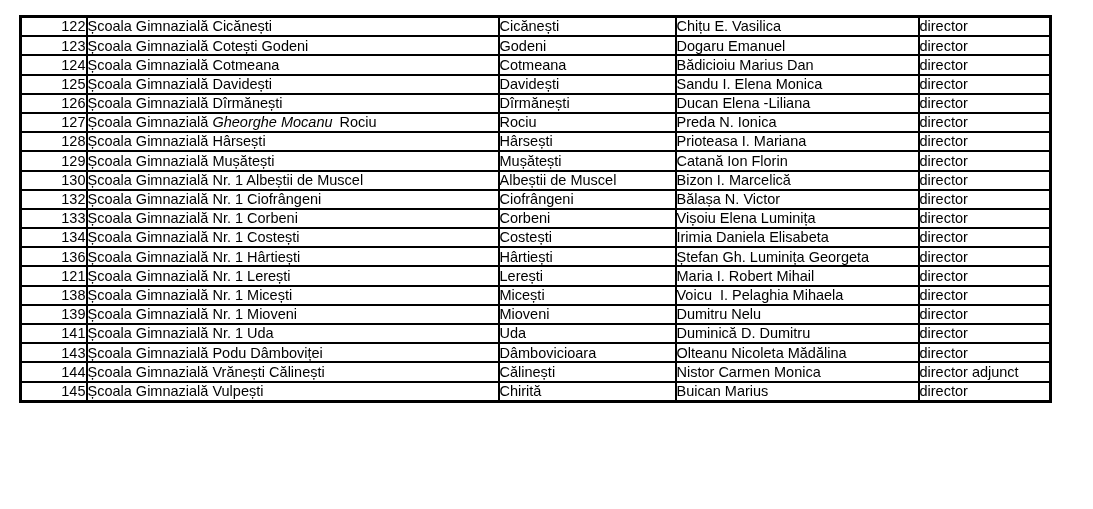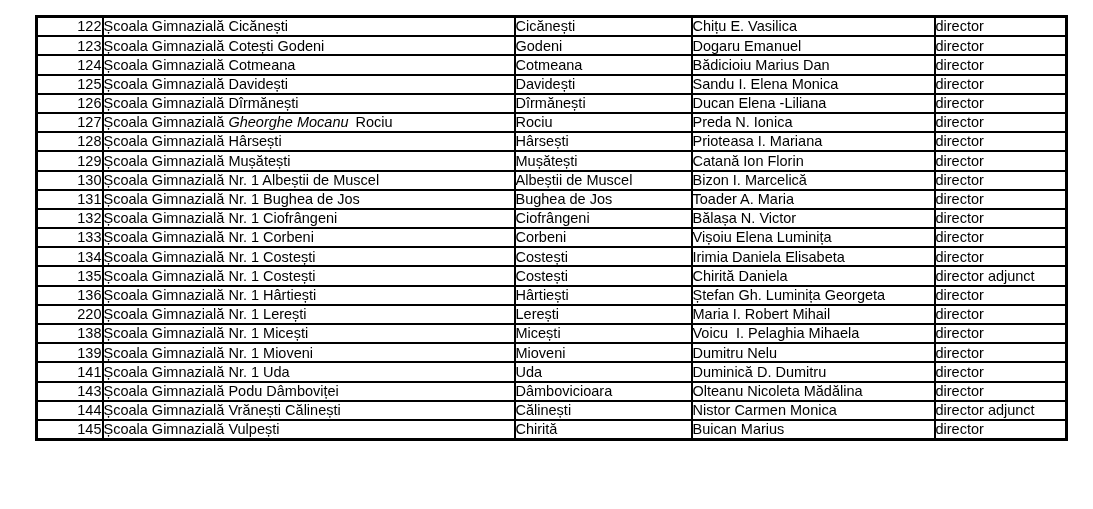--- a/index.html
+++ b/index.html
@@ -10,21 +10,21 @@
   .page {
     position: relative;
     width: 1093px;
     height: 509px;
     overflow: hidden;
     background: #ffffff;
     font-family: "Liberation Sans", sans-serif;
   }
   table.school-table {
     position: absolute;
-    left: 35px;
+    left: 19px;
     top: 15px;
     border-collapse: collapse;
     table-layout: fixed;
     border: 3px solid #000000;
   }
   table.school-table td {
     border: 2px solid #000000;
     height: 17.2px;
     padding: 0;
     font-size: 14.5px;
@@ -116,27 +116,20 @@
           <td class="col-position">director</td>
         </tr>
         <tr>
           <td class="col-no">130</td>
           <td class="col-school"><span>Școala Gimnazială Nr. 1 Albeștii de Muscel</span><span class="it"></span><span></span></td>
           <td class="col-locality">Albeștii de Muscel</td>
           <td class="col-person">Bizon I. Marcelică</td>
           <td class="col-position">director</td>
         </tr>
         <tr>
-          <td class="col-no">131</td>
-          <td class="col-school"><span>Școala Gimnazială Nr. 1 Bughea de Jos</span><span class="it"></span><span></span></td>
-          <td class="col-locality">Bughea de Jos</td>
-          <td class="col-person">Toader A. Maria</td>
-          <td class="col-position">director</td>
-        </tr>
-        <tr>
           <td class="col-no">132</td>
           <td class="col-school"><span>Școala Gimnazială Nr. 1 Ciofrângeni</span><span class="it"></span><span></span></td>
           <td class="col-locality">Ciofrângeni</td>
           <td class="col-person">Bălașa N. Victor</td>
           <td class="col-position">director</td>
         </tr>
         <tr>
           <td class="col-no">133</td>
           <td class="col-school"><span>Școala Gimnazială Nr. 1 Corbeni</span><span class="it"></span><span></span></td>
           <td class="col-locality">Corbeni</td>
@@ -144,35 +137,28 @@
           <td class="col-position">director</td>
         </tr>
         <tr>
           <td class="col-no">134</td>
           <td class="col-school"><span>Școala Gimnazială Nr. 1 Costești</span><span class="it"></span><span></span></td>
           <td class="col-locality">Costești</td>
           <td class="col-person">Irimia Daniela Elisabeta</td>
           <td class="col-position">director</td>
         </tr>
         <tr>
-          <td class="col-no">135</td>
-          <td class="col-school"><span>Școala Gimnazială Nr. 1 Costești</span><span class="it"></span><span></span></td>
-          <td class="col-locality">Costești</td>
-          <td class="col-person">Chirită Daniela</td>
-          <td class="col-position">director adjunct</td>
-        </tr>
-        <tr>
           <td class="col-no">136</td>
           <td class="col-school"><span>Școala Gimnazială Nr. 1 Hârtiești</span><span class="it"></span><span></span></td>
           <td class="col-locality">Hârtiești</td>
           <td class="col-person">Ștefan Gh. Luminița Georgeta</td>
           <td class="col-position">director</td>
         </tr>
         <tr>
-          <td class="col-no">220</td>
+          <td class="col-no">121</td>
           <td class="col-school"><span>Școala Gimnazială Nr. 1 Lerești</span><span class="it"></span><span></span></td>
           <td class="col-locality">Lerești</td>
           <td class="col-person">Maria I. Robert Mihail</td>
           <td class="col-position">director</td>
         </tr>
         <tr>
           <td class="col-no">138</td>
           <td class="col-school"><span>Școala Gimnazială Nr. 1 Micești</span><span class="it"></span><span></span></td>
           <td class="col-locality">Micești</td>
           <td class="col-person">Voicu  I. Pelaghia Mihaela</td>

